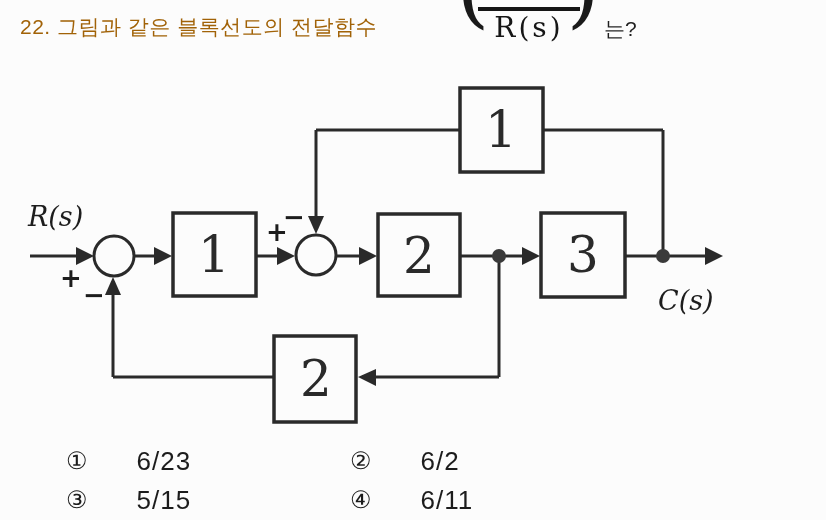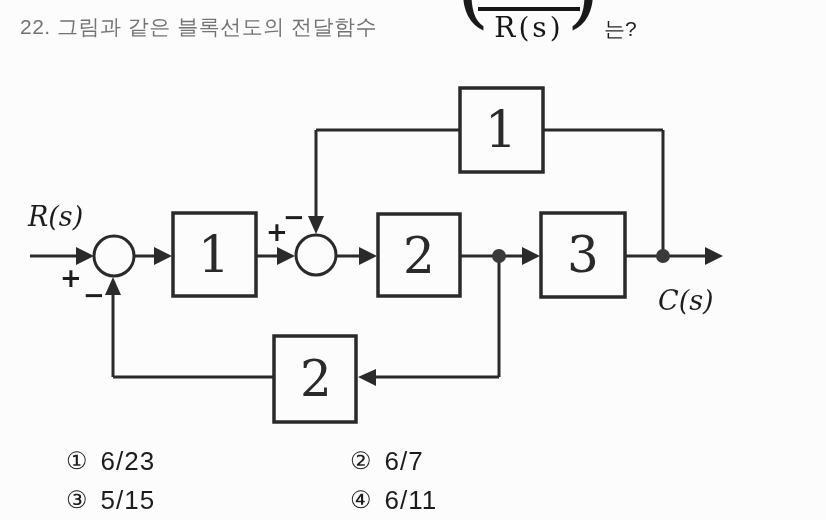--- a/index.html
+++ b/index.html
@@ -7,21 +7,21 @@
     position:relative;
     width:826px;height:520px;
     overflow:hidden;
     background:#fcfcfc;
     font-family:"Liberation Sans", sans-serif;
     color:#222222;
   }
   
   .q-text{
     position:absolute;left:20px;top:13px;
-    font-size:21px;letter-spacing:.5px;color:#737373;
+    font-size:21px;letter-spacing:.5px;color:#a16207;
     white-space:nowrap;
   }
   .q-suffix{
     position:absolute;left:604px;top:15px;
     font-size:21px;color:#1f1f1f;white-space:nowrap;
   }
   
   .fraction{
     position:absolute;left:458px;top:0;width:140px;height:54px;
   }
@@ -55,21 +55,21 @@
   .sign{
     font-family:"DejaVu Sans", sans-serif;
     font-weight:bold;font-size:26px;fill:#1d1d1d;
   }
   
   .choice{
     position:absolute;display:flex;align-items:center;gap:13px;
     color:#1c1c1c;
   }
   .choice .marker{font-size:24px;line-height:1;}
-  .choice .label{font-size:26px;letter-spacing:1px;line-height:1;}
+  .choice .label{font-size:26px;letter-spacing:1px;line-height:1;margin-left:36px;}
   #c1{left:66px;top:448px;}
   #c2{left:350px;top:448px;}
   #c3{left:66px;top:487px;}
   #c4{left:350px;top:487px;}
 </style>
 </head>
 <body>
 
 <div id="page">
 
@@ -145,21 +145,21 @@
     <text x="28" y="226" class="mathlabel">R(s)</text>
     <text x="658" y="310" class="mathlabel">C(s)</text>
   </svg>
 
   <div class="choice" id="c1">
     <span class="marker">①</span>
     <span class="label">6/23</span>
   </div>
   <div class="choice" id="c2">
     <span class="marker">②</span>
-    <span class="label">6/7</span>
+    <span class="label">6/2</span>
   </div>
   <div class="choice" id="c3">
     <span class="marker">③</span>
     <span class="label">5/15</span>
   </div>
   <div class="choice" id="c4">
     <span class="marker">④</span>
     <span class="label">6/11</span>
   </div>
 

